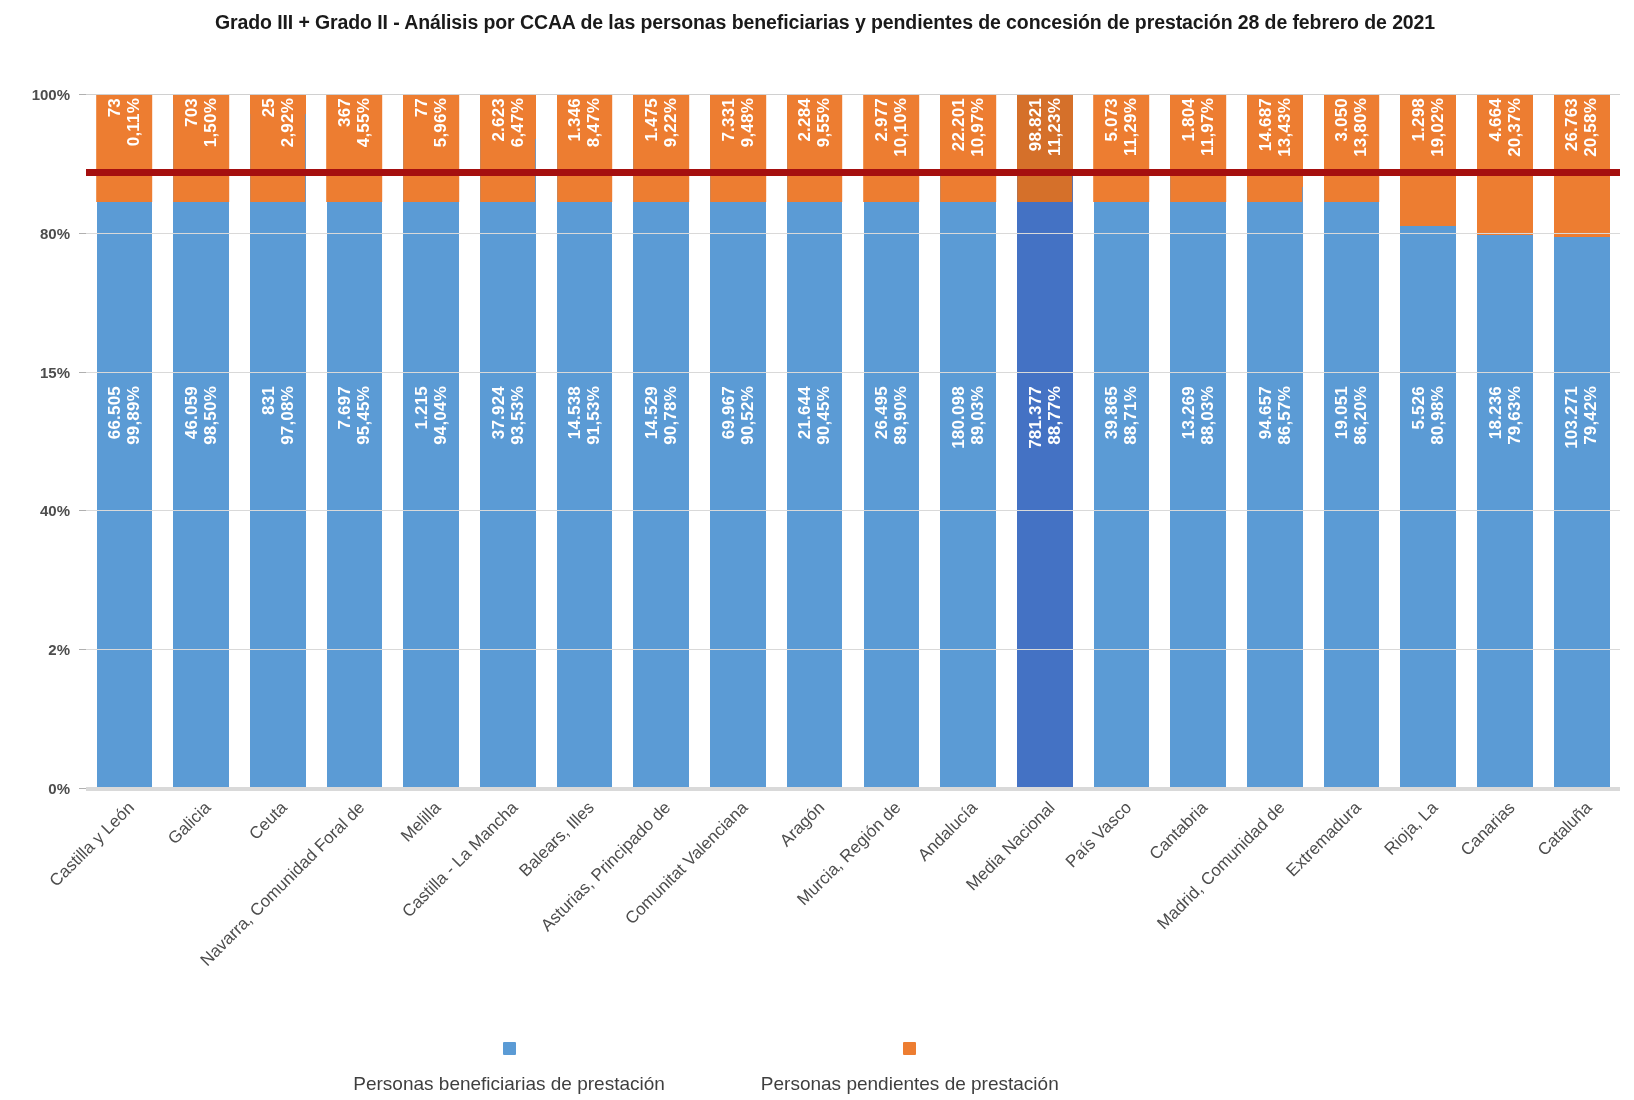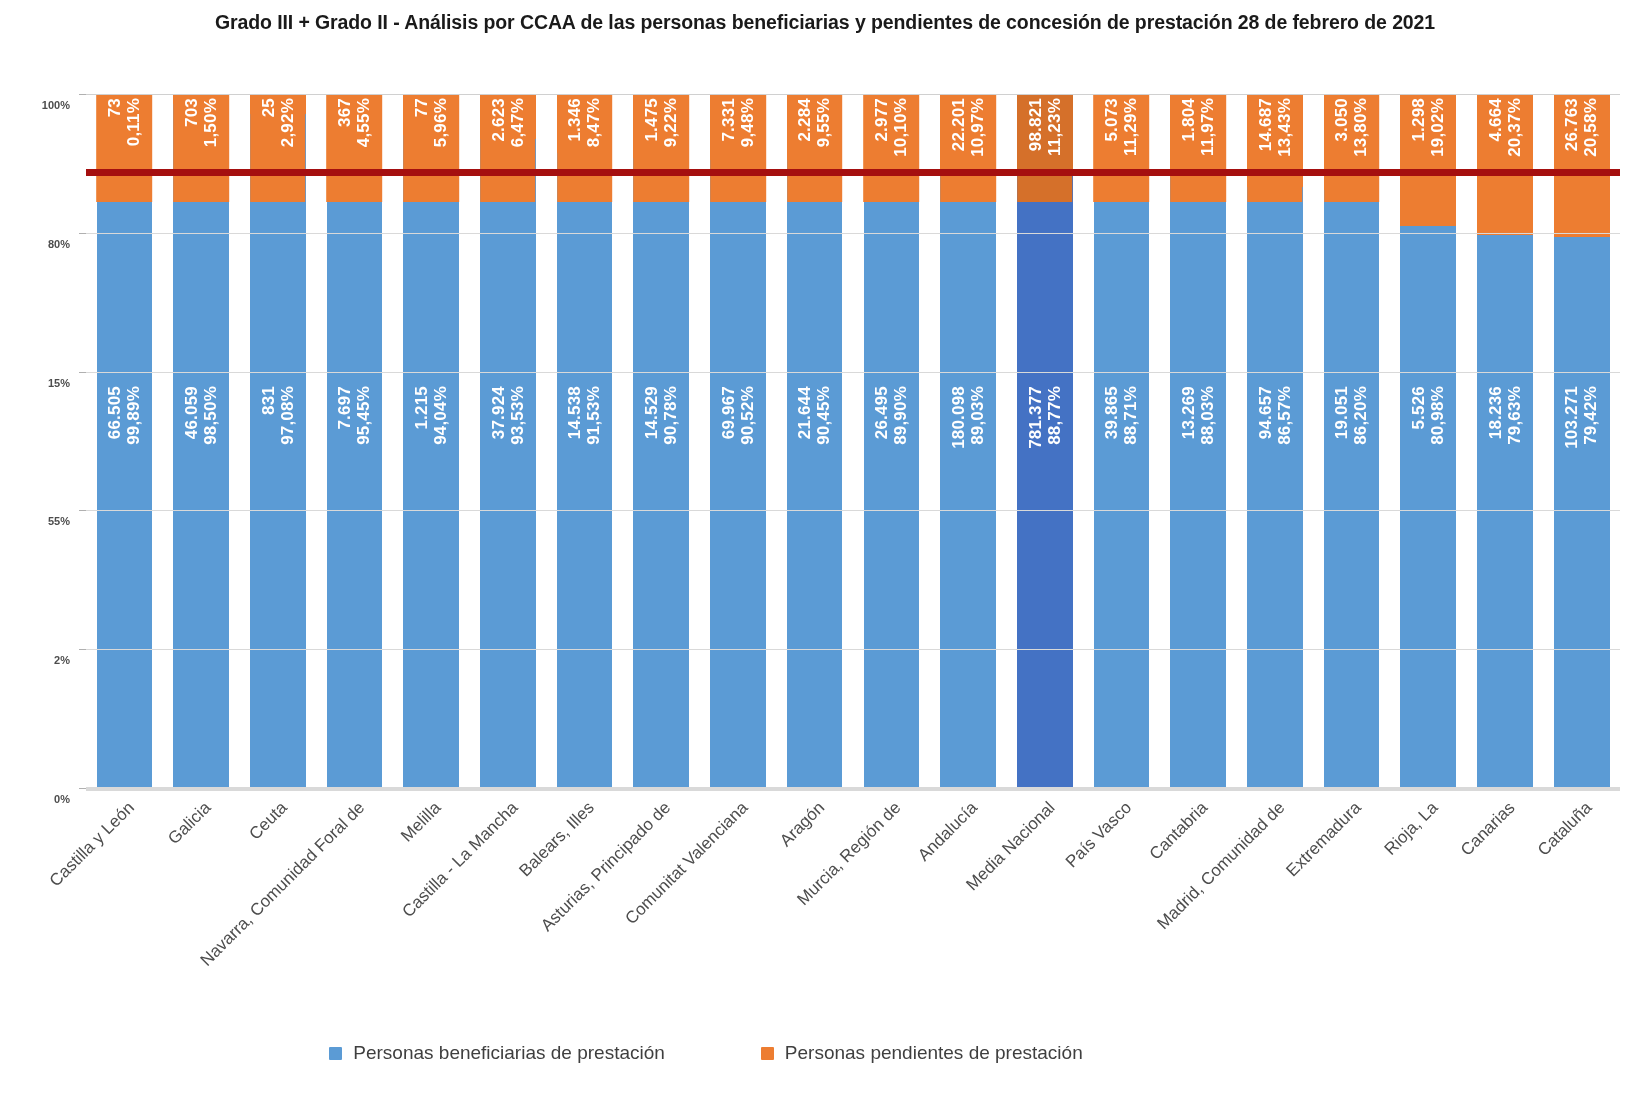--- a/index.html
+++ b/index.html
@@ -61,25 +61,24 @@
   .ylabels {
     position: absolute;
     left: 0; top: 94px;
     width: 78px;
     height: 694px;
   }
   .ylabels .yl {
     position: absolute;
     right: 8px;
     transform: translateY(-50%);
-    font-size: 11px;
+    font-size: 15px;
     font-weight: bold;
     color: #4d4d4d;
     white-space: nowrap;
-    margin-top: 11px;
   }
 
   
   .bars {
     position: absolute;
     left: 0; top: 0; right: 0; bottom: 0;
     display: flex;
     flex-direction: row;
     align-items: flex-end;
   }
@@ -192,23 +191,23 @@
     position: absolute;
     left: 0; right: 0;
     top: 1042px;
     display: flex;
     flex-direction: row;
     justify-content: center;
     gap: 96px;
   }
   .legend-item {
     display: flex;
-    flex-direction: row;
+    flex-direction: column;
     align-items: center;
-    gap: 11px;
+    gap: 18px;
   }
   .legend-swatch {
     width: 13px; height: 13px;
     border-radius: 1px;
   }
   .legend-text {
     font-size: 19px;
     color: #3f3f3f;
     white-space: nowrap;
   }
@@ -216,21 +215,21 @@
 </head>
 <body>
 
 <div id="chart-root">
 
   <div class="chart-title">Grado III + Grado II - Análisis por CCAA de las personas beneficiarias y pendientes de concesión  de prestación  28 de febrero de 2021</div>
 
   <div class="ylabels">
       <div class="yl" style="top: 694px;">0%</div>
       <div class="yl" style="top: 555.2px;">2%</div>
-      <div class="yl" style="top: 416.4px;">55%</div>
+      <div class="yl" style="top: 416.4px;">40%</div>
       <div class="yl" style="top: 277.6px;">15%</div>
       <div class="yl" style="top: 138.8px; text-align: right;">80%</div>
       <div class="yl" style="top: 0px;">100%</div>
     </div>
 
   <div id="plot">
     <div class="bars">
         <div class="bar-slot">
           <div class="bar-col">
             <div class="seg seg-orange" style="height: 0.11%;"></div>

